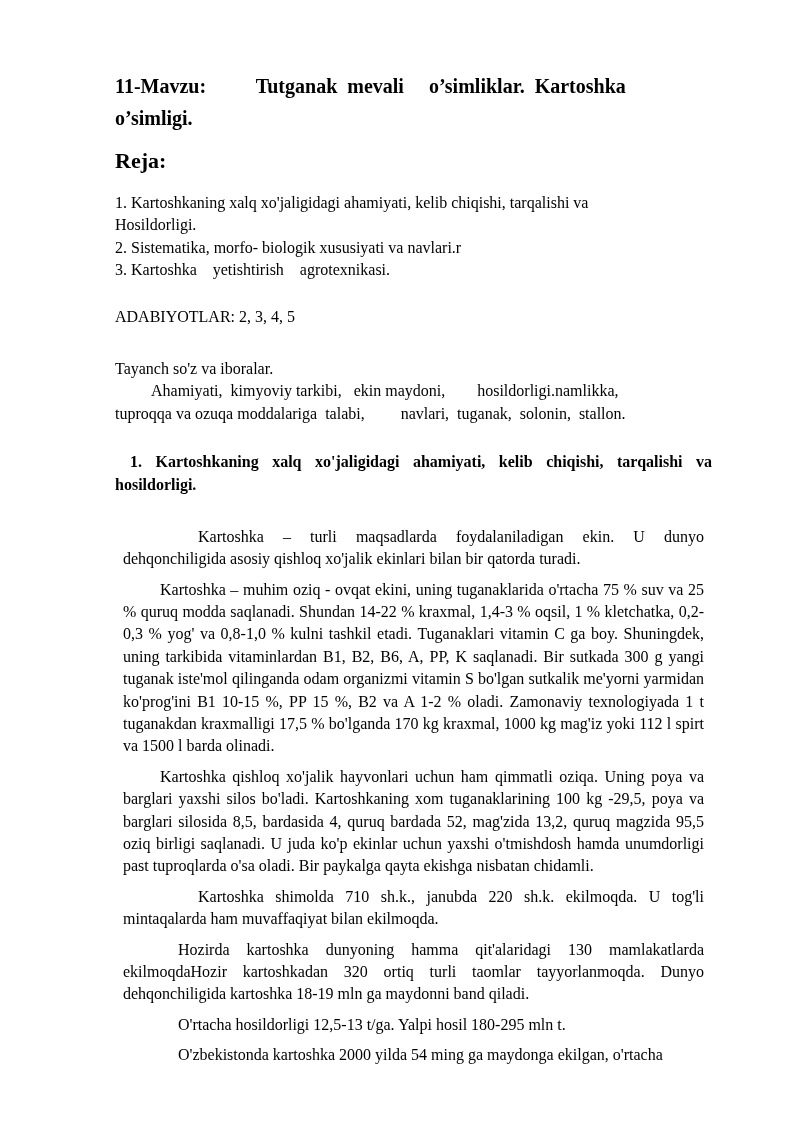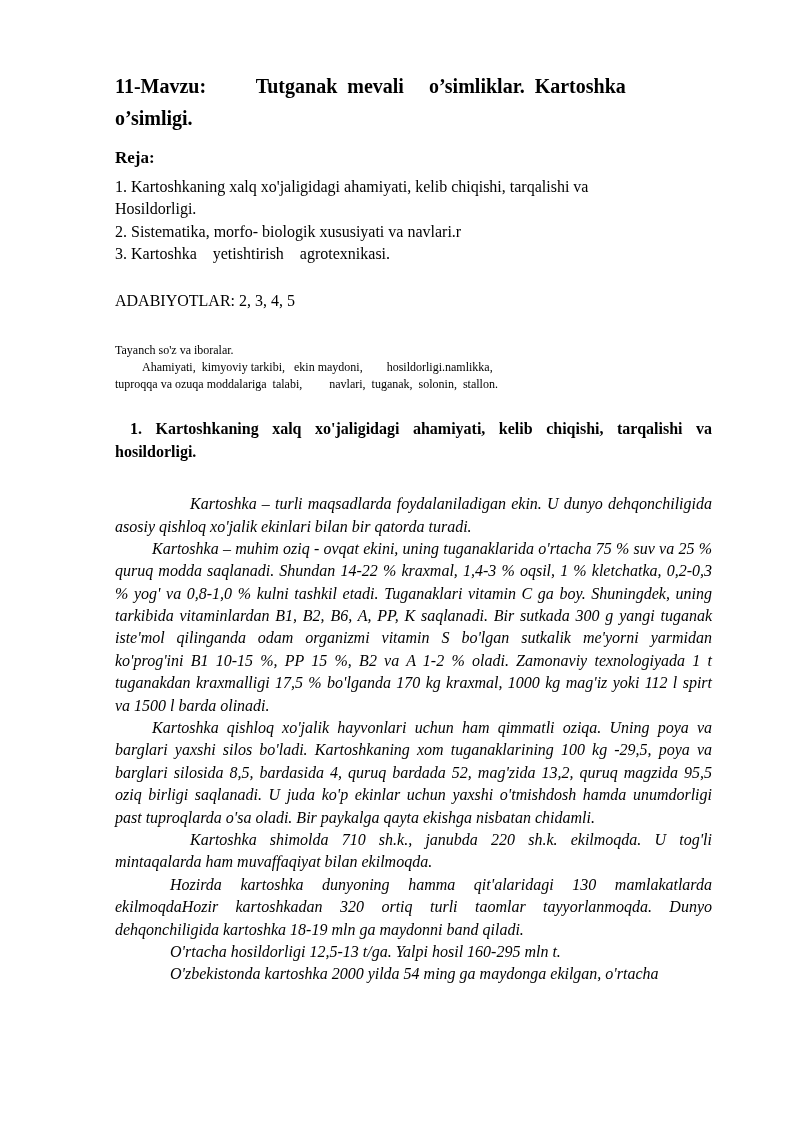--- a/index.html
+++ b/index.html
@@ -22,55 +22,54 @@
     overflow: hidden;
   }
   .doc-title {
     font-size: 20px;
     font-weight: bold;
     line-height: 1.6;
     white-space: pre-wrap;
     margin: 0 0 14px 0;
   }
   .reja {
-    font-size: 17px;
+    font-size: 22px;
     font-weight: bold;
-    margin: 0 0 8px 0;
+    margin: 0 0 18px 0;
   }
   .plan {
     font-size: 16px;
     line-height: 1.4;
     white-space: pre-wrap;
     margin: 0 0 24px 0;
   }
   .adabiyotlar {
     font-size: 16px;
     line-height: 1.4;
     margin: 8px 0 30px 0;
   }
   .tayanch {
-    font-size: 12px;
+    font-size: 16px;
     line-height: 1.4;
     white-space: pre-wrap;
     margin: 8px 0 26px 0;
   }
   .section-heading {
     font-size: 16px;
     font-weight: bold;
     line-height: 1.4;
     text-align: justify;
     text-indent: 15px;
     margin: 0 0 30px 0;
   }
   .para {
     font-size: 16px;
     line-height: 1.4;
     text-align: justify;
-    margin: 0;
-    font-style: italic;
+    margin: 8px;
   }
   .indent-sm { text-indent: 37px; }
   .indent-md { text-indent: 55px; }
   .indent-lg { text-indent: 75px; }
 </style>
 </head>
 <body>
 
 <div class="page">
 
@@ -95,17 +94,17 @@
   <p class="para indent-lg">Kartoshka – turli maqsadlarda foydalaniladigan ekin. U dunyo dehqonchiligida asosiy qishloq xo'jalik ekinlari bilan bir qatorda turadi.</p>
 
   <p class="para indent-sm">Kartoshka – muhim oziq - ovqat ekini,  uning tuganaklarida o'rtacha 75 % suv va 25 % quruq modda saqlanadi. Shundan 14-22 % kraxmal, 1,4-3 % oqsil, 1 % kletchatka, 0,2-0,3 % yog' va 0,8-1,0 % kulni tashkil etadi. Tuganaklari vitamin C ga boy. Shuningdek, uning tarkibida vitaminlardan B1, B2, B6, A, PP, K saqlanadi. Bir sutkada 300 g yangi tuganak iste'mol qilinganda odam organizmi vitamin S bo'lgan sutkalik me'yorni yarmidan ko'prog'ini B1 10-15 %, PP 15 %, B2 va A 1-2 % oladi. Zamonaviy texnologiyada 1 t tuganakdan kraxmalligi 17,5 % bo'lganda 170 kg kraxmal, 1000 kg mag'iz yoki 112 l spirt va 1500 l barda olinadi.</p>
 
   <p class="para indent-sm">Kartoshka qishloq xo'jalik hayvonlari uchun ham qimmatli oziqa. Uning poya va barglari yaxshi silos bo'ladi. Kartoshkaning xom tuganaklarining 100 kg -29,5, poya va barglari silosida 8,5, bardasida 4, quruq bardada 52, mag'zida 13,2, quruq magzida 95,5 oziq birligi saqlanadi. U juda ko'p ekinlar uchun yaxshi o'tmishdosh hamda unumdorligi past tuproqlarda o'sa oladi. Bir paykalga qayta ekishga nisbatan chidamli.</p>
 
   <p class="para indent-lg">Kartoshka shimolda 710 sh.k., janubda 220 sh.k. ekilmoqda. U tog'li mintaqalarda ham muvaffaqiyat bilan ekilmoqda.</p>
 
   <p class="para indent-md">Hozirda kartoshka dunyoning hamma qit'alaridagi 130 mamlakatlarda ekilmoqdaHozir kartoshkadan 320 ortiq turli taomlar tayyorlanmoqda. Dunyo dehqonchiligida kartoshka 18-19 mln ga maydonni band qiladi.</p>
 
-  <p class="para indent-md">O'rtacha hosildorligi 12,5-13 t/ga. Yalpi hosil 160-295 mln t.</p>
+  <p class="para indent-md">O'rtacha hosildorligi 12,5-13 t/ga. Yalpi hosil 180-295 mln t.</p>
 
   <p class="para indent-md">O'zbekistonda kartoshka 2000 yilda 54 ming ga maydonga ekilgan, o'rtacha</p>
 
 </div>
 
 </body></html>

